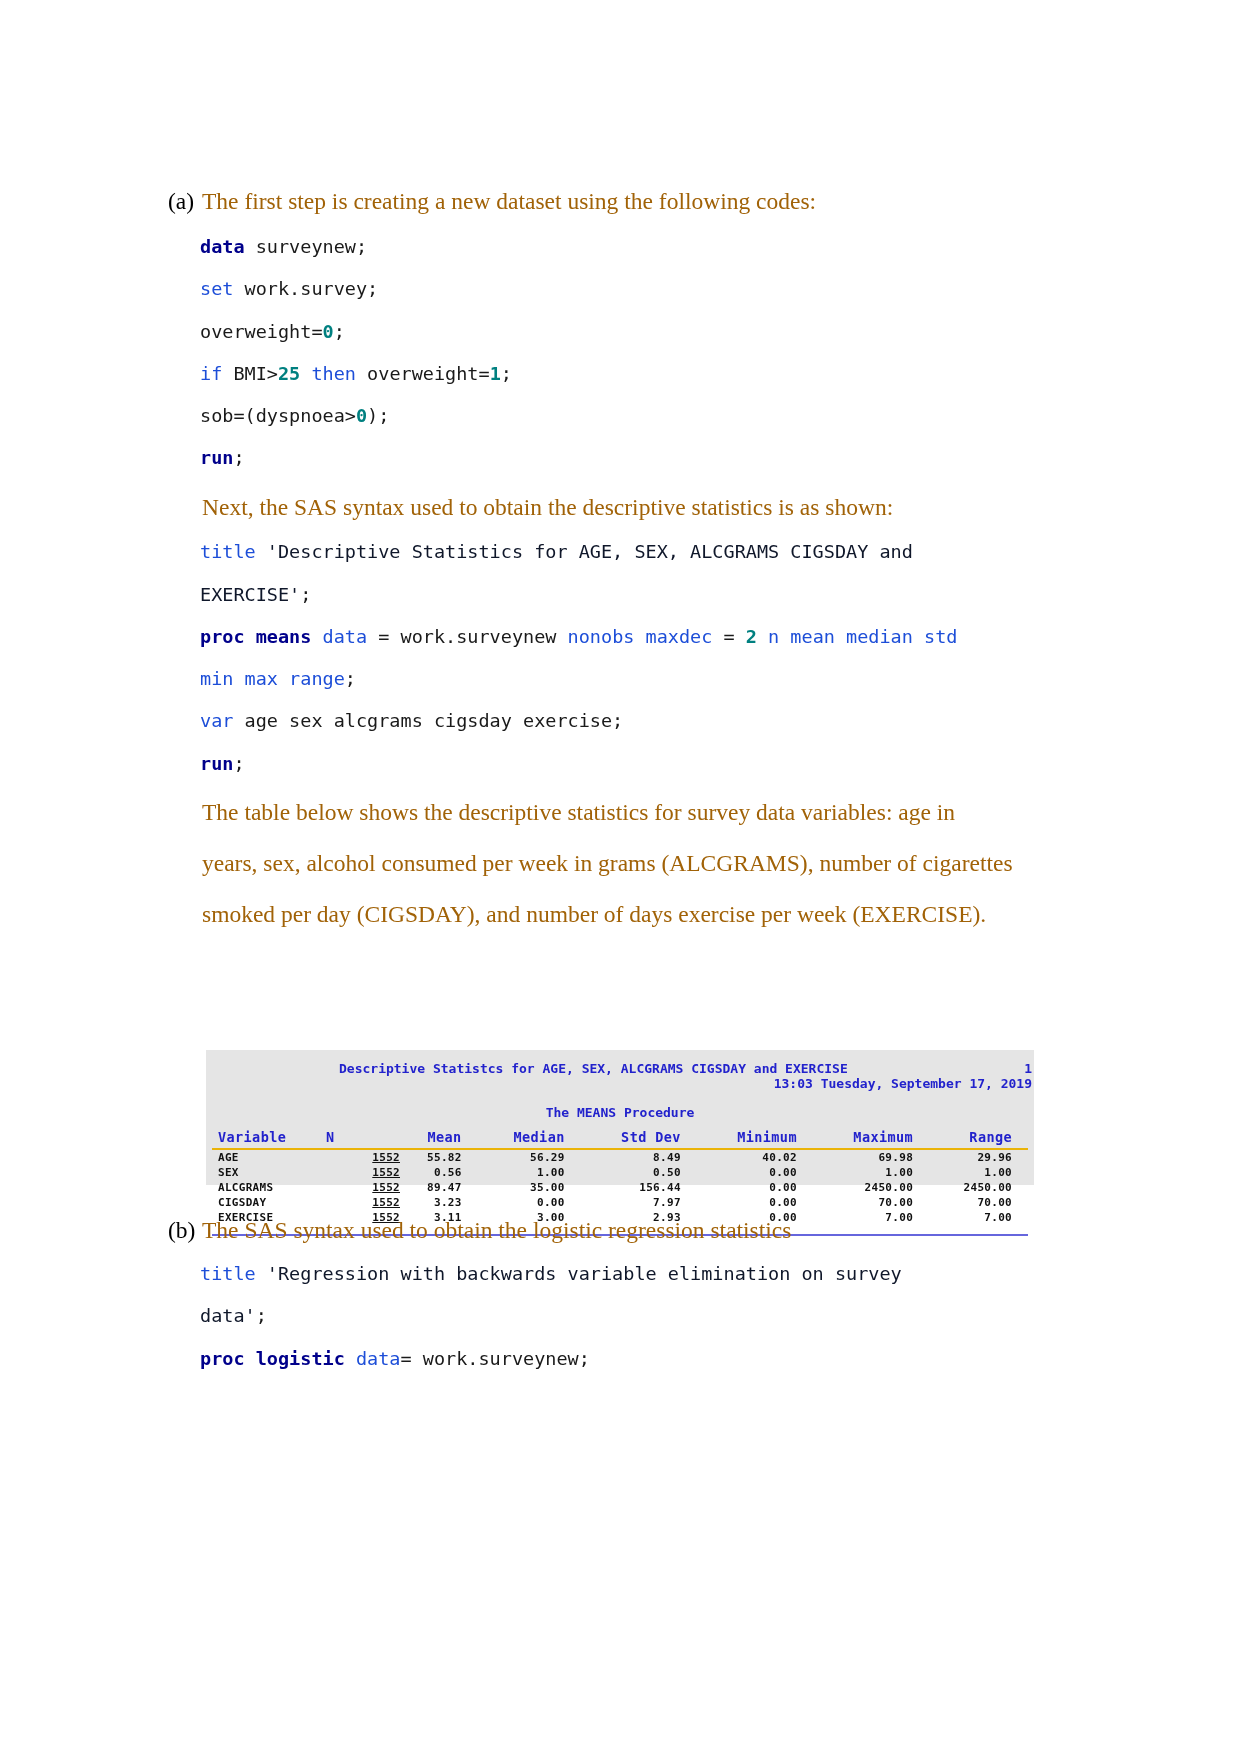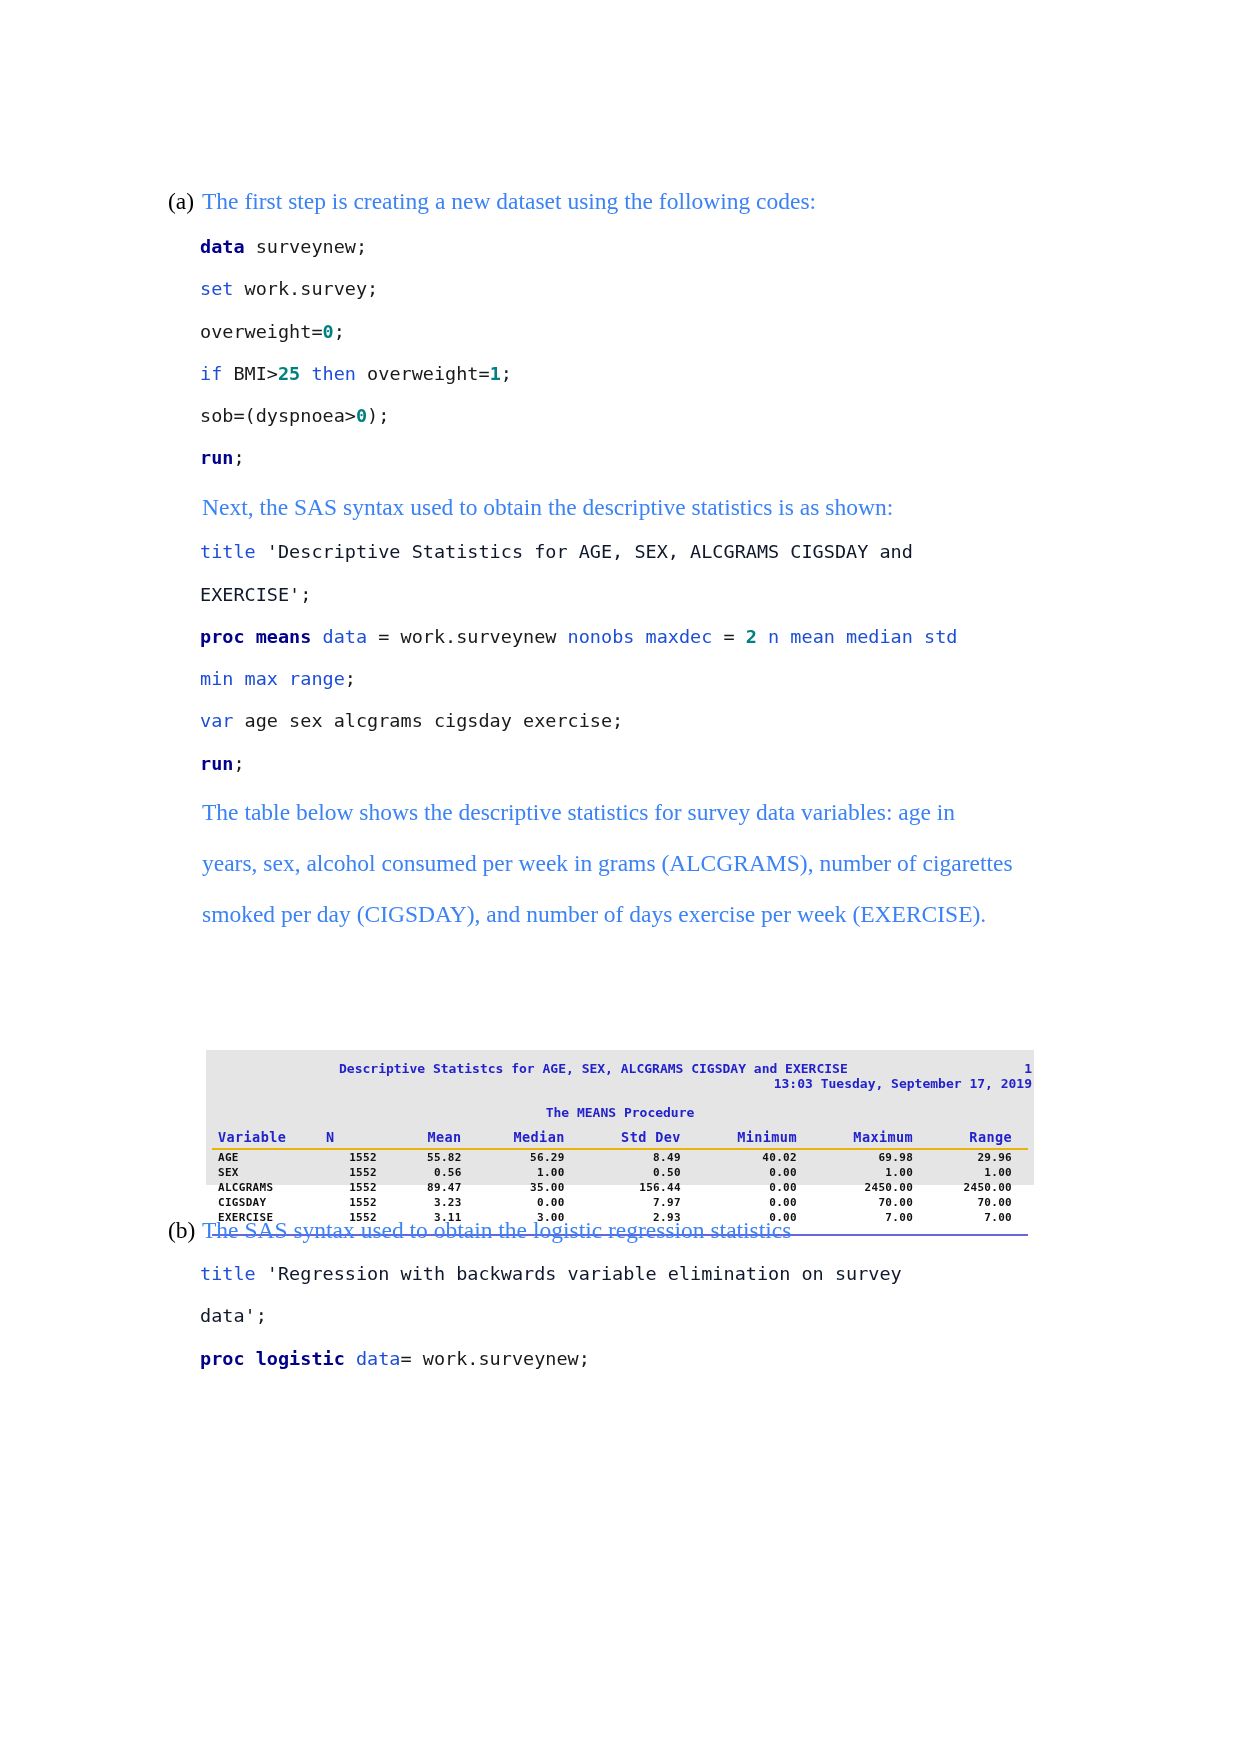--- a/index.html
+++ b/index.html
@@ -34,21 +34,21 @@
     font-size: 24px;
     letter-spacing: 0.2px;
   }
 
   
   .para {
     position: absolute;
     font-family: "Liberation Serif", serif;
     font-size: 23.5px;
     line-height: 30px;
-    color: #3b82f6;
+    color: #a16207;
     white-space: nowrap;
   }
   .para-marker {
     position: absolute;
     font-family: "Liberation Serif", serif;
     font-size: 23.5px;
     line-height: 30px;
     color: #000;
   }
 
@@ -129,21 +129,21 @@
   .sas-table th.c-n   { text-align: left;  width: 74px; }
   .sas-table td {
     color: #111111;
     font-weight: bold;
     padding: 0;
     line-height: 15px;
     font-size: 11px;
     letter-spacing: 0.3px;
   }
   .sas-table td.c-var { text-align: left; padding-left: 6px; }
-  .sas-table td.c-n   { text-align: center; }
+  .sas-table td.c-n   { text-align: right; text-decoration: underline; }
   .sas-table th.num-col, .sas-table td.num-col { text-align: right; padding-right: 16px; }
   .sas-table th.num-col { padding-right: 16px; }
   .sas-bottom-rule {
     position: absolute;
     left: 6px;
     top: 184px;
     width: 816px;
     height: 2px;
     background: #6666dd;
   }

